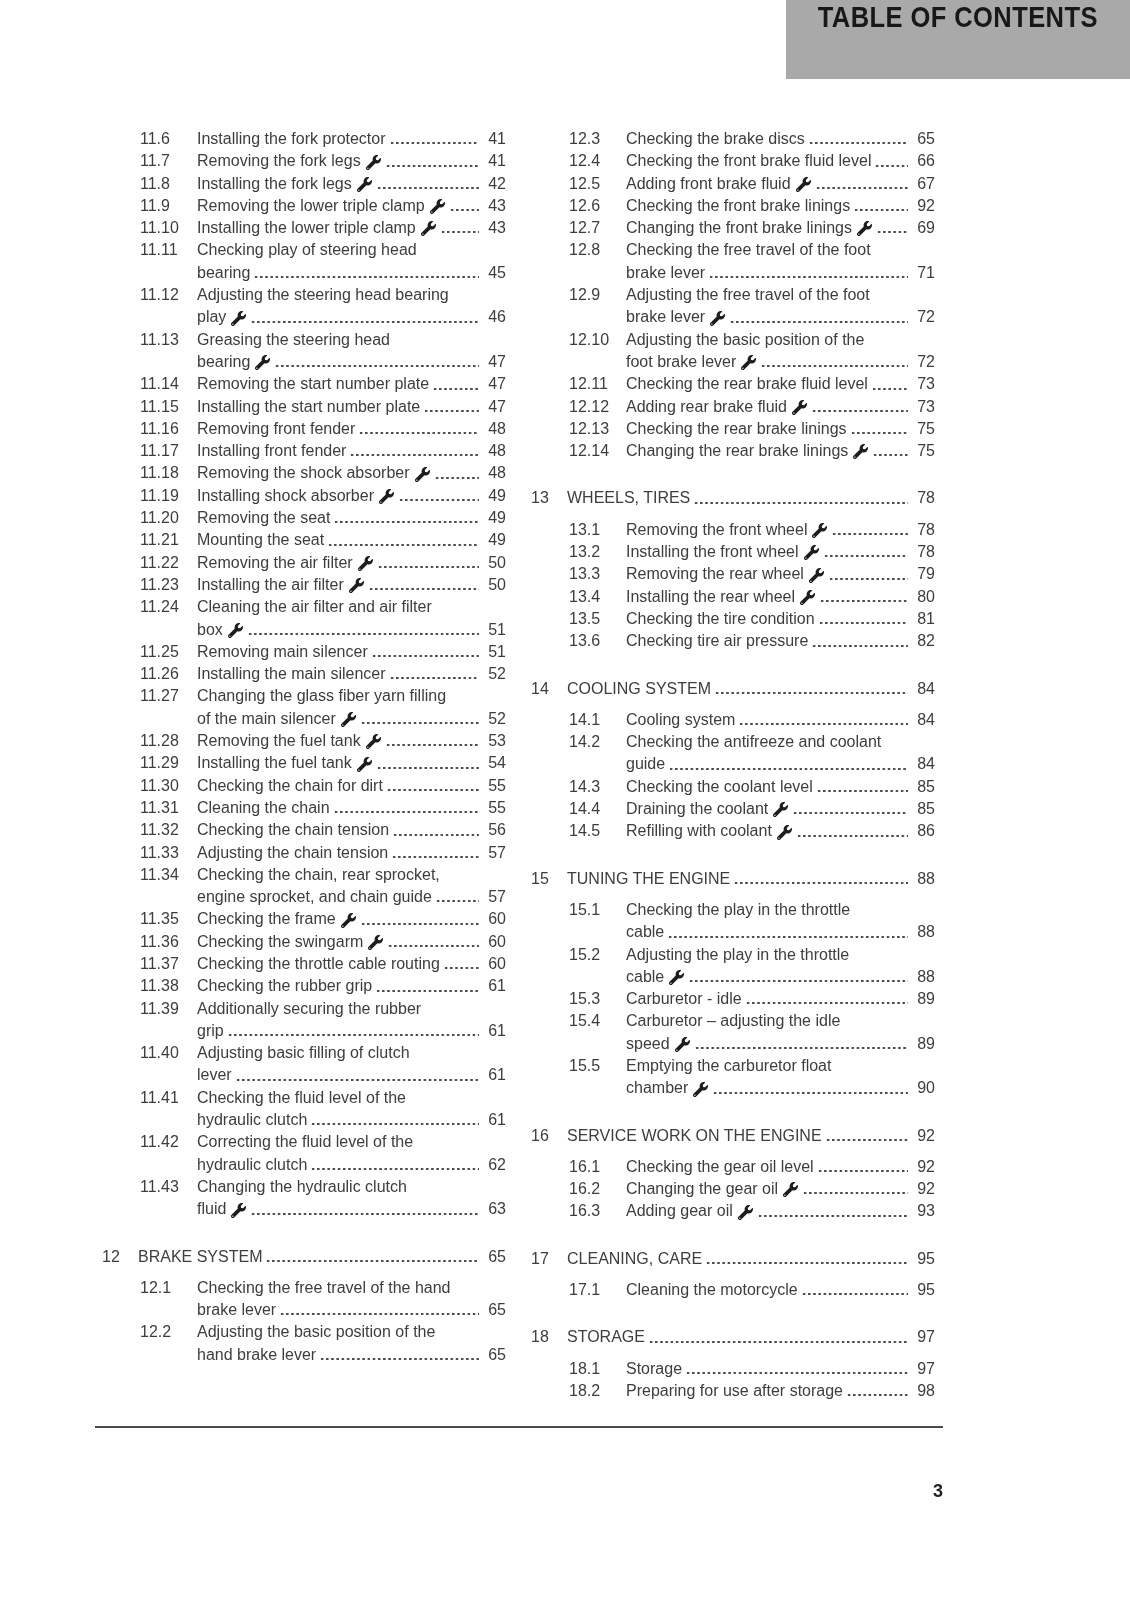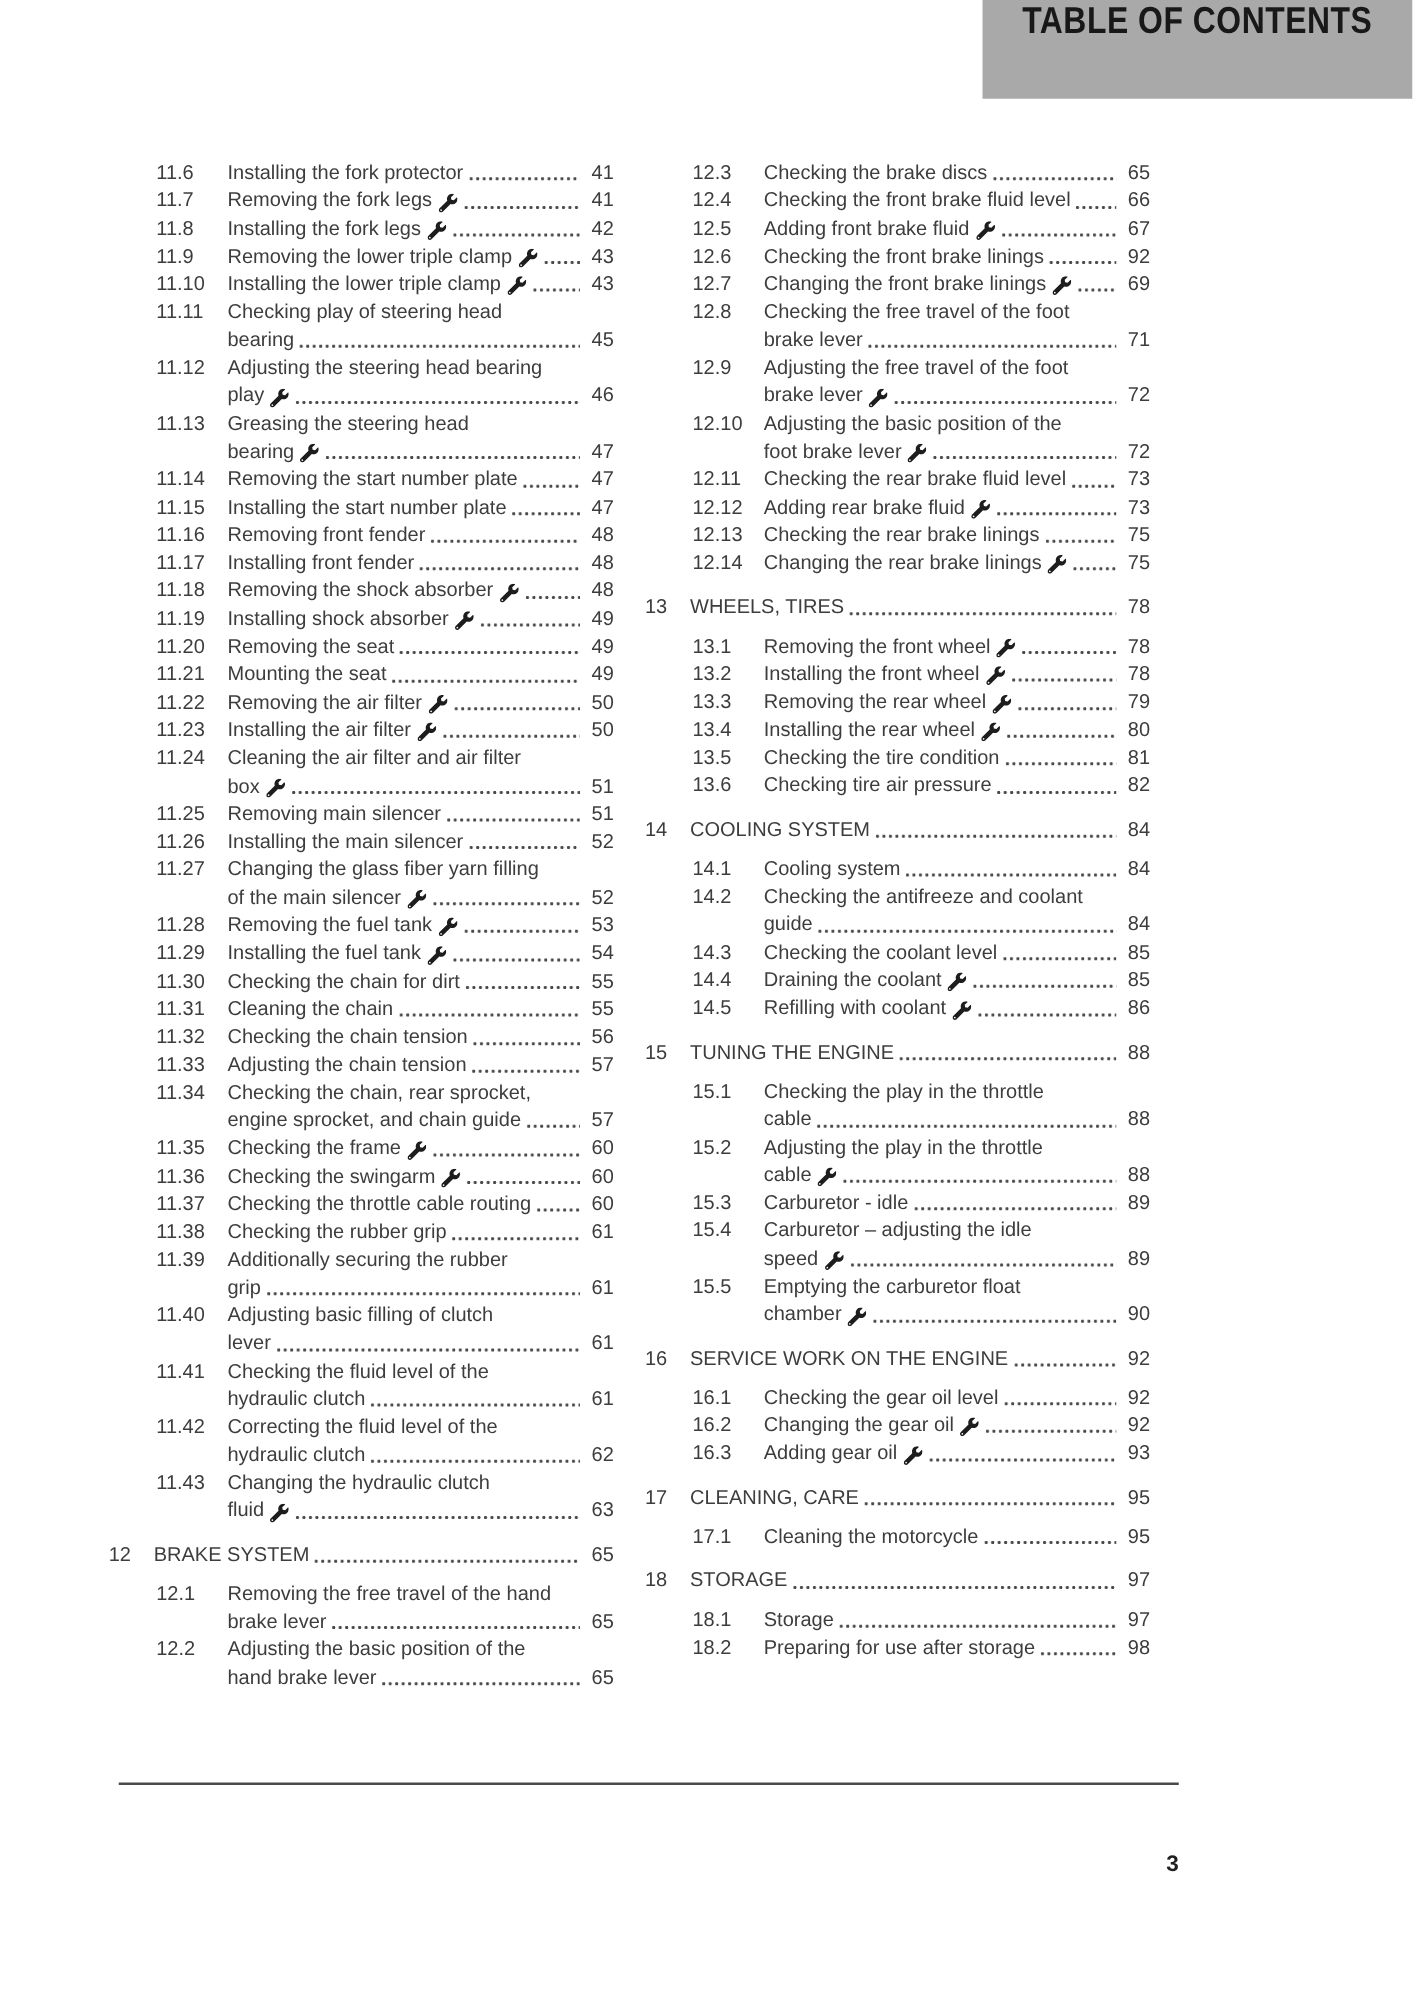--- a/index.html
+++ b/index.html
@@ -21,29 +21,29 @@
   }
   .banner-title{
     font-weight:bold;font-size:30px;letter-spacing:.5px;
     color:var(--banner-text,#181818);
     transform:scaleX(.85);transform-origin:center;
     white-space:nowrap;
   }
 
   
   .toc{
-    position:absolute;left:85px;top:128px;
+    position:absolute;left:100px;top:128px;
     display:flex;gap:23px;
     font-size:16px;line-height:22.3px;
   }
   .col{width:406px;}
 
   .entry{display:flex;}
   .entry.section{margin-left:40px;}
-  .entry.chapter{margin-left:2px;margin-top:13px;margin-bottom:9px;}
+  .entry.chapter{margin-left:2px;margin-top:25px;margin-bottom:9px;}
   .num{flex:none;}
   .section .num{width:57px;}
   .chapter .num{width:36px;}
   .body{flex:1;min-width:0;}
   .pre-line{white-space:nowrap;}
   .last-line{display:flex;align-items:flex-end;}
   .label-text{white-space:nowrap;flex:none;}
 
   .wrench{
     flex:none;width:15px;height:15px;margin:0 1px 3px 5px;
@@ -526,21 +526,21 @@
             <div class="last-line">
               <span class="label-text">BRAKE SYSTEM</span>
               <span class="leader"></span>
               <span class="page-num">65</span>
             </div>
           </div>
         </div>
         <div class="entry section">
           <span class="num">12.1</span>
           <div class="body">
-            <div class="pre-line">Removing the free travel of the hand</div>
+            <div class="pre-line">Checking the free travel of the hand</div>
             <div class="last-line">
               <span class="label-text">brake lever</span>
               <span class="leader"></span>
               <span class="page-num">65</span>
             </div>
           </div>
         </div>
         <div class="entry section">
           <span class="num">12.2</span>
           <div class="body">

